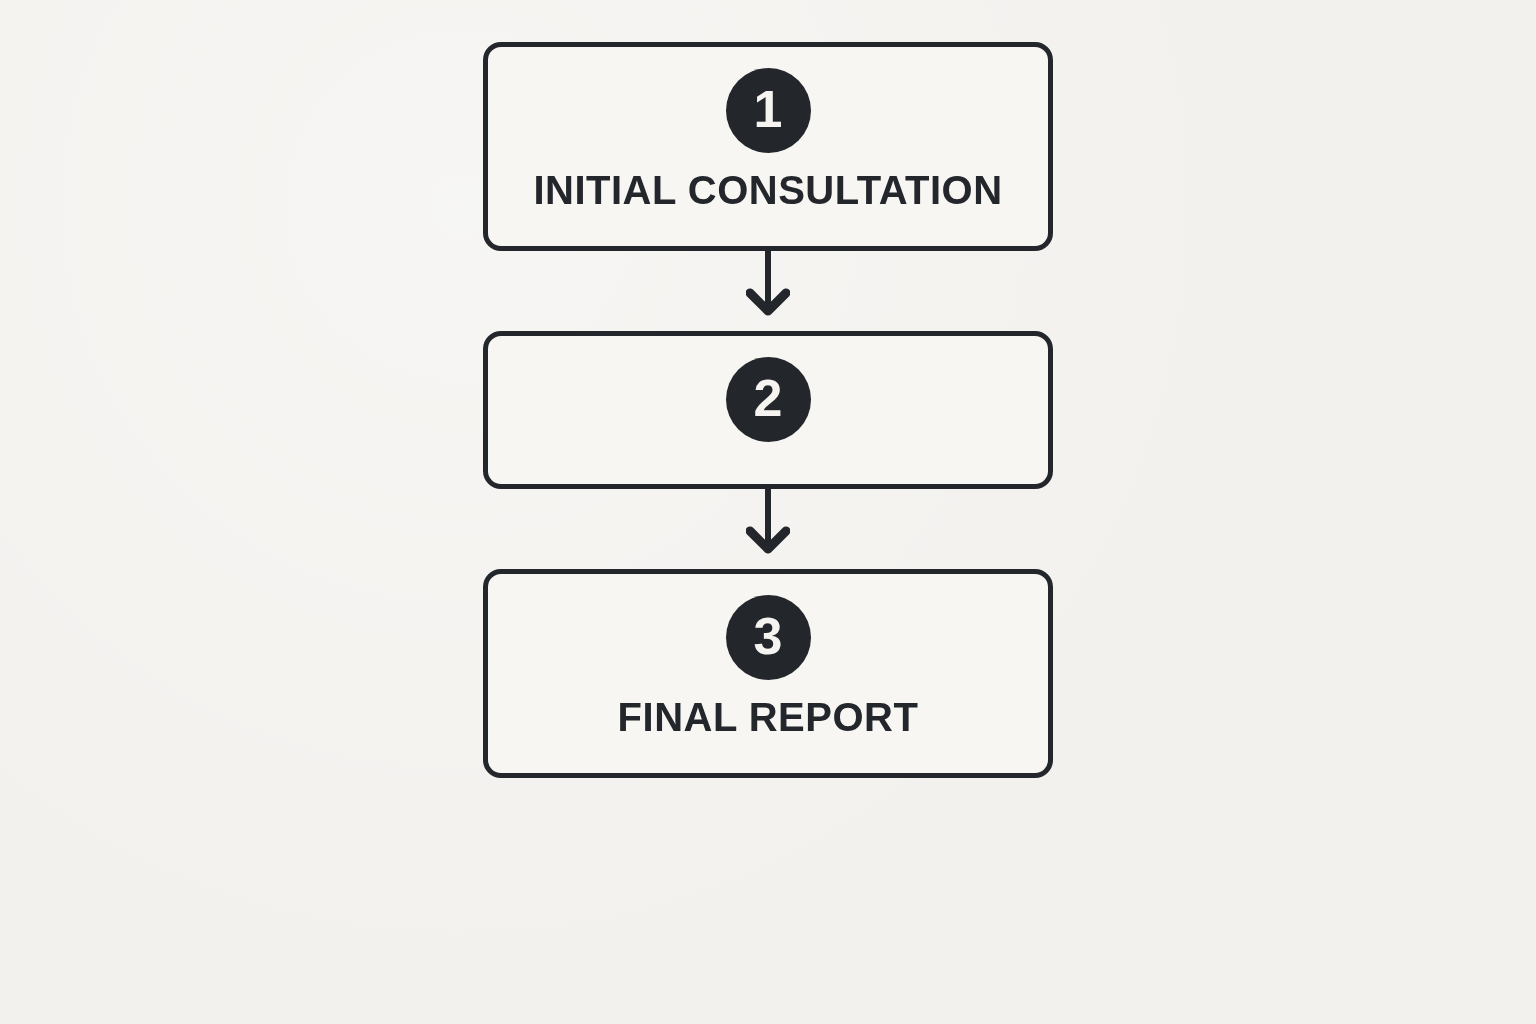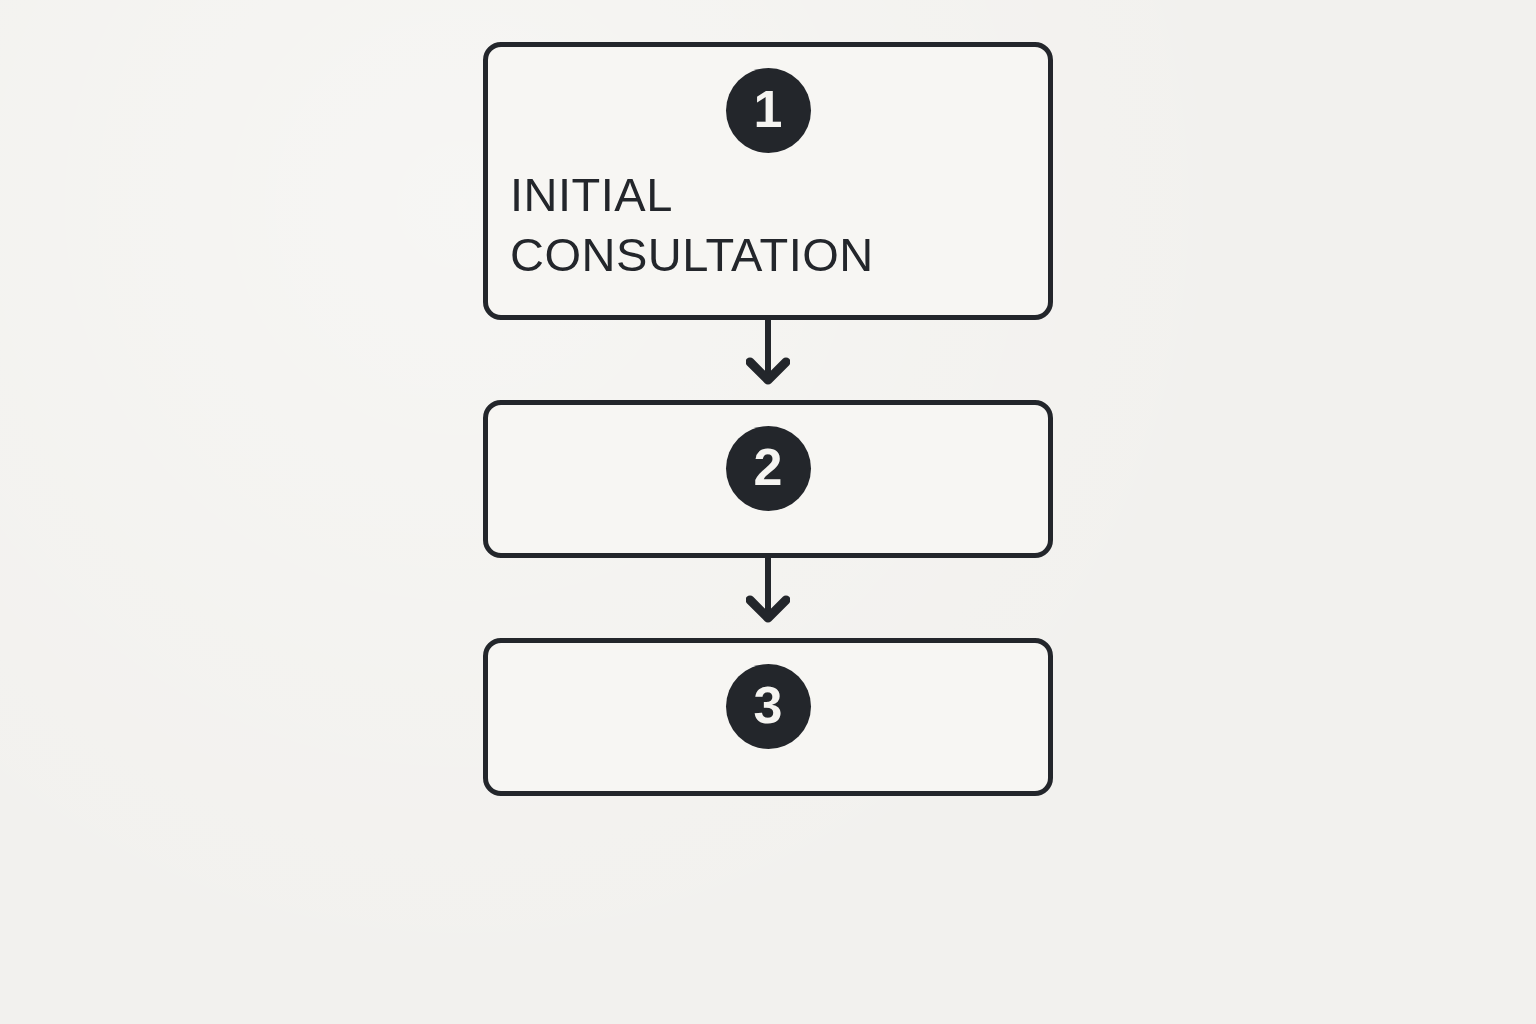--- a/index.html
+++ b/index.html
@@ -53,22 +53,22 @@
     align-items: center;
     justify-content: center;
     font-size: 52px;
     font-weight: 700;
     line-height: 1;
     padding-bottom: 4px;
     margin-bottom: 12px;
   }
   .step-label {
     color: var(--ink);
-    font-size: 47px;
-    font-weight: 400;
+    font-size: 40px;
+    font-weight: 700;
     letter-spacing: 0.5px;
     line-height: 1.28;
     text-align: left;
     text-transform: uppercase;
     max-width: 520px;
   }
   .arrow {
     width: 44px;
     height: 80px;
     display: block;
@@ -111,16 +111,17 @@
 
     <svg class="arrow" viewBox="0 0 44 80" aria-hidden="true">
       <line class="shaft" x1="22" y1="0" x2="22" y2="57"></line>
       <polyline class="head" points="4,42 22,60 40,42"></polyline>
     </svg>
 
     <div class="step-box">
       <div class="badge">
         <span>3</span>
       </div>
+      <div class="step-label">FINAL REPORT</div>
     </div>
 
   </div>
 </div>
 
 </body></html>

